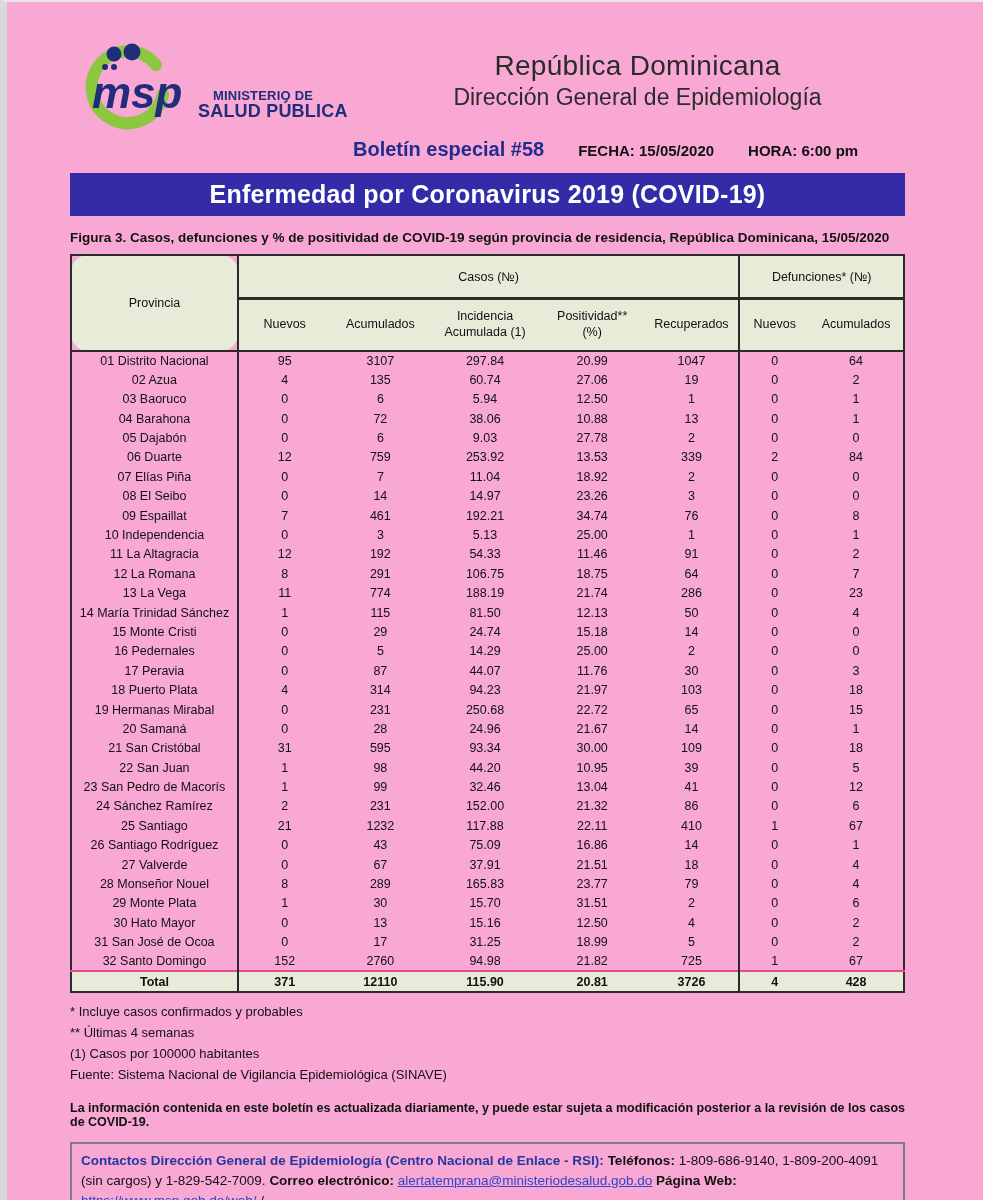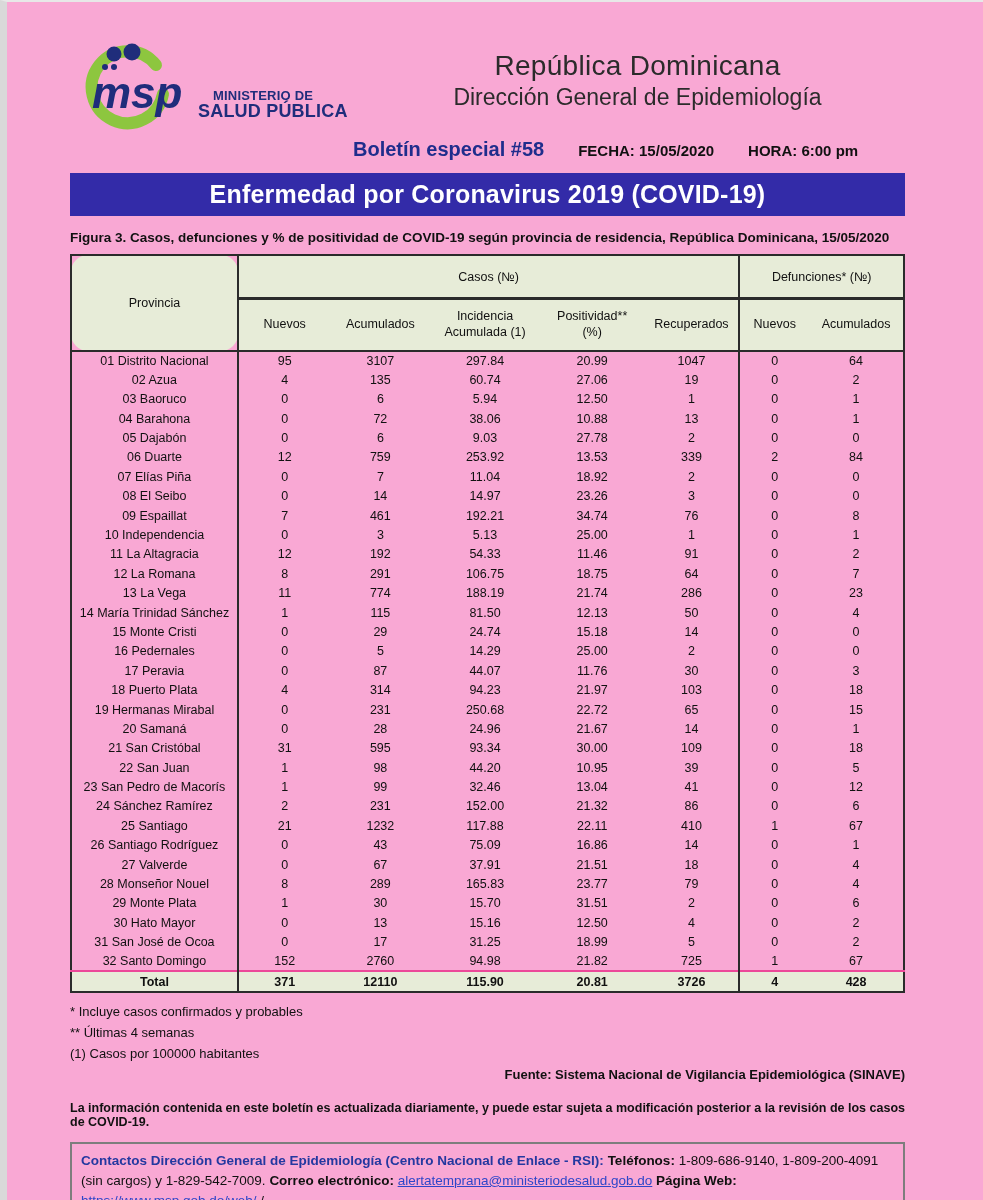--- a/index.html
+++ b/index.html
@@ -131,21 +131,21 @@
   tr.total-row td {
     background: #e7ecd8;
     font-weight: bold;
     border-top: 2px solid #ec4899;
     height: 21px;
   }
   tr.total-row td.prov { font-weight: bold; }
 
   
   .footnotes { margin-top: 9px; font-size: 13px; line-height: 1.6; color: #111; }
-  .footnotes .fuente { font-weight: bold; text-align: right; }
+  .footnotes .fuente { font-weight: normal; }
   .disclaimer {
     margin-top: 15px;
     font-size: 12.5px;
     font-weight: bold;
     color: #111;
   }
 
   
   .contacts-box {
     margin-top: 13px;

